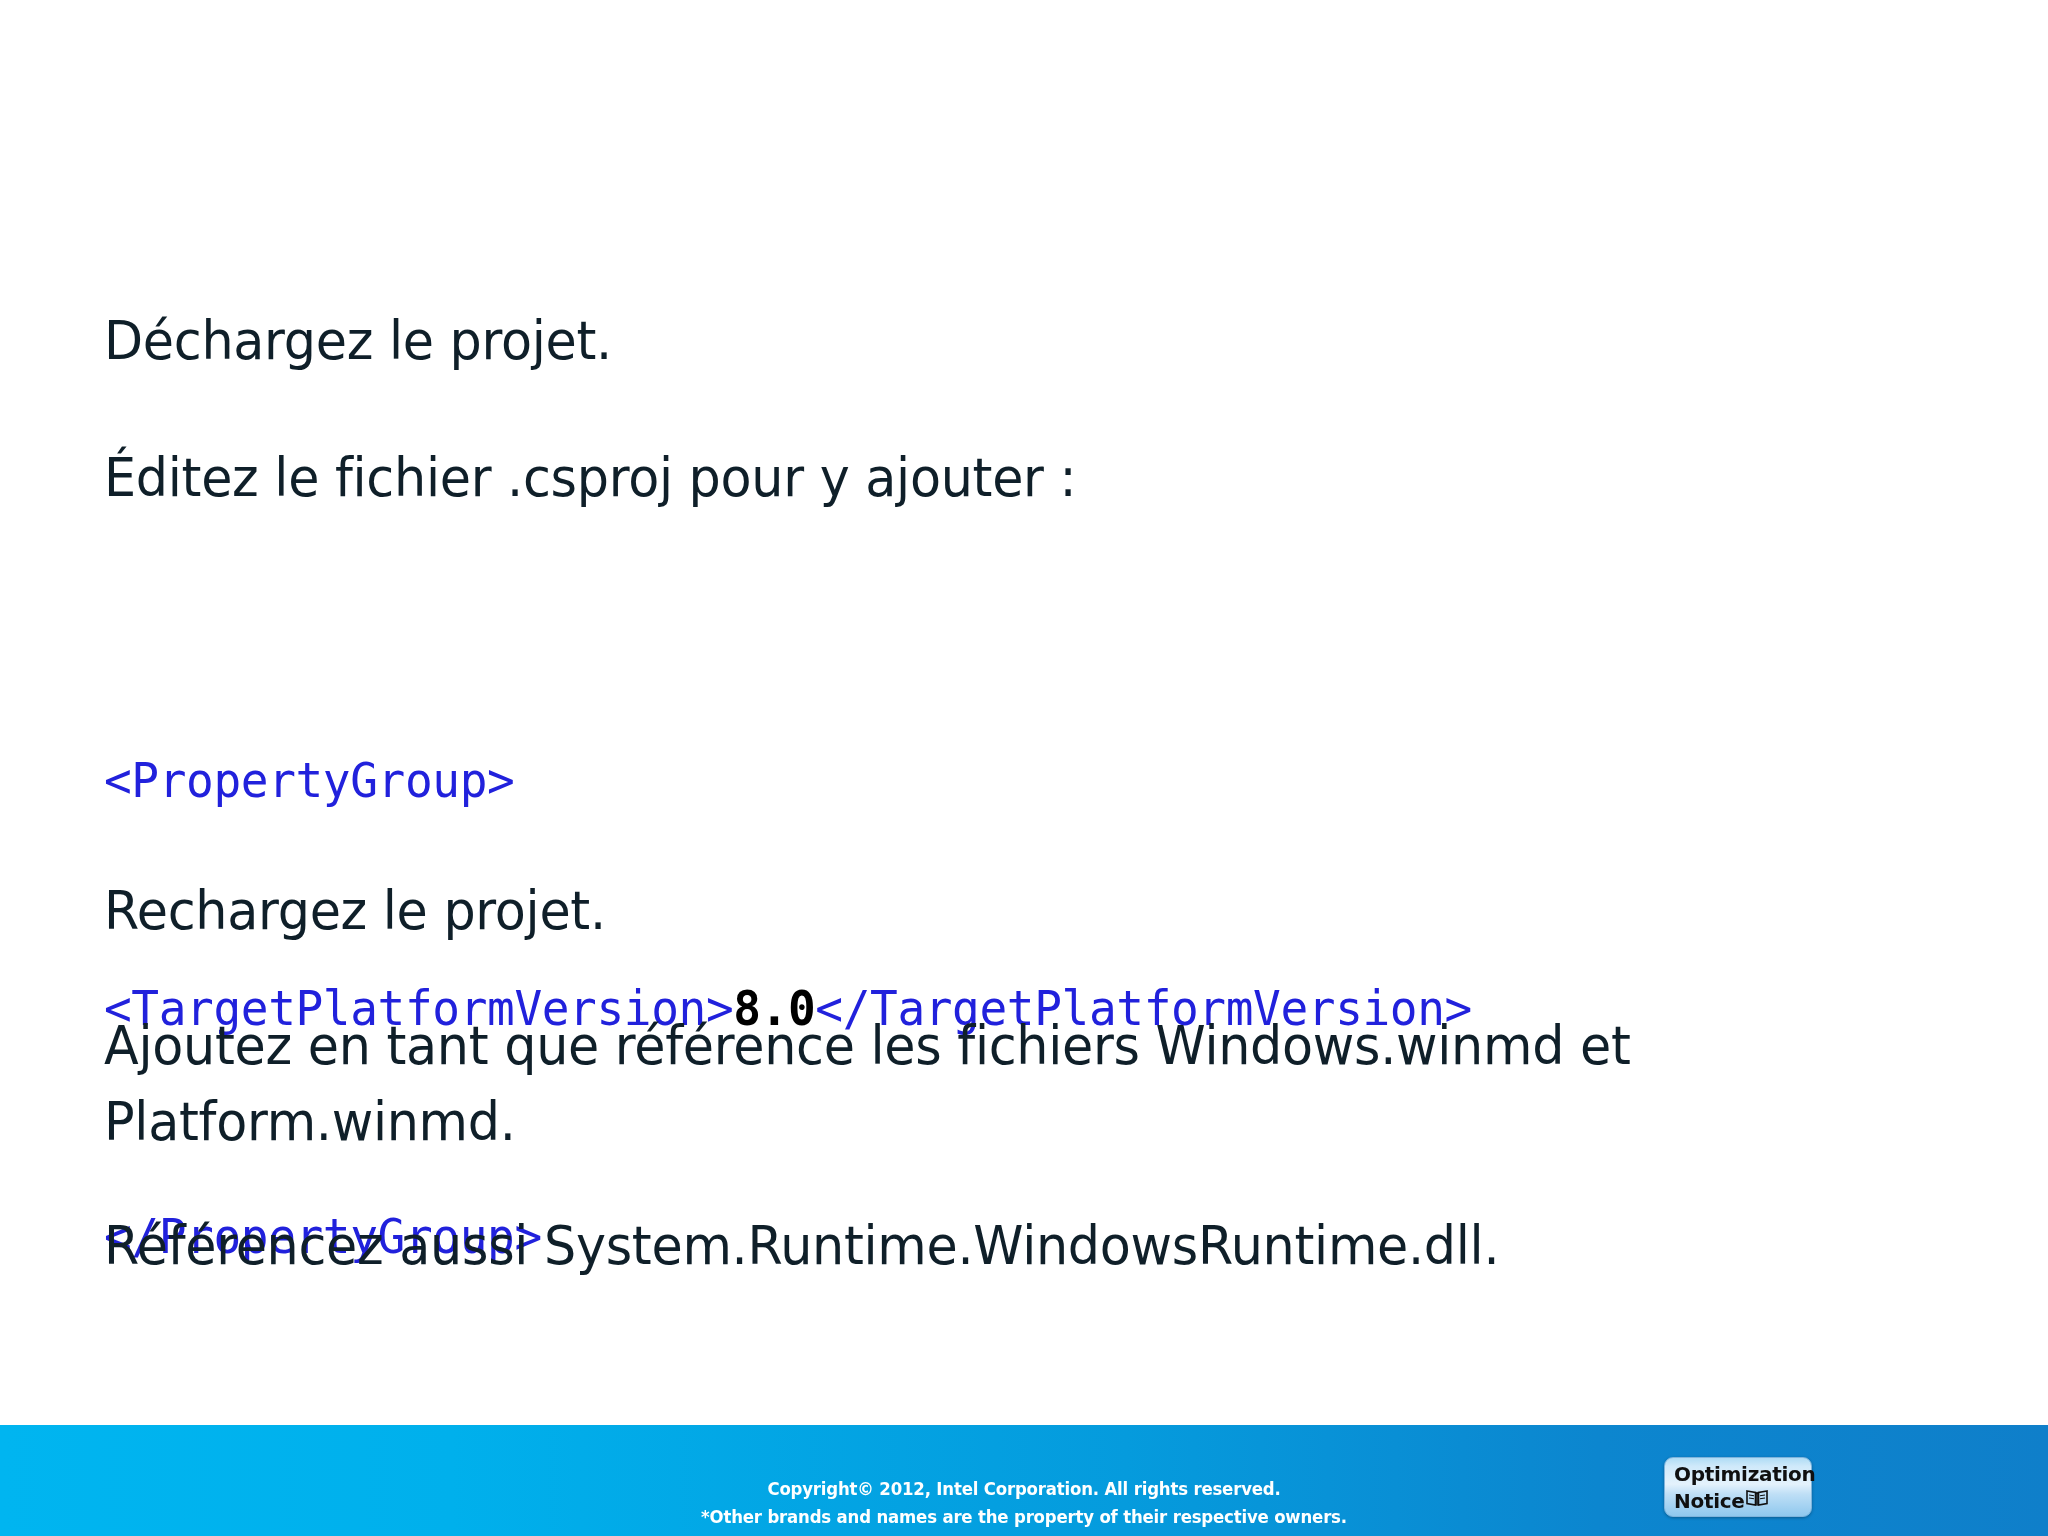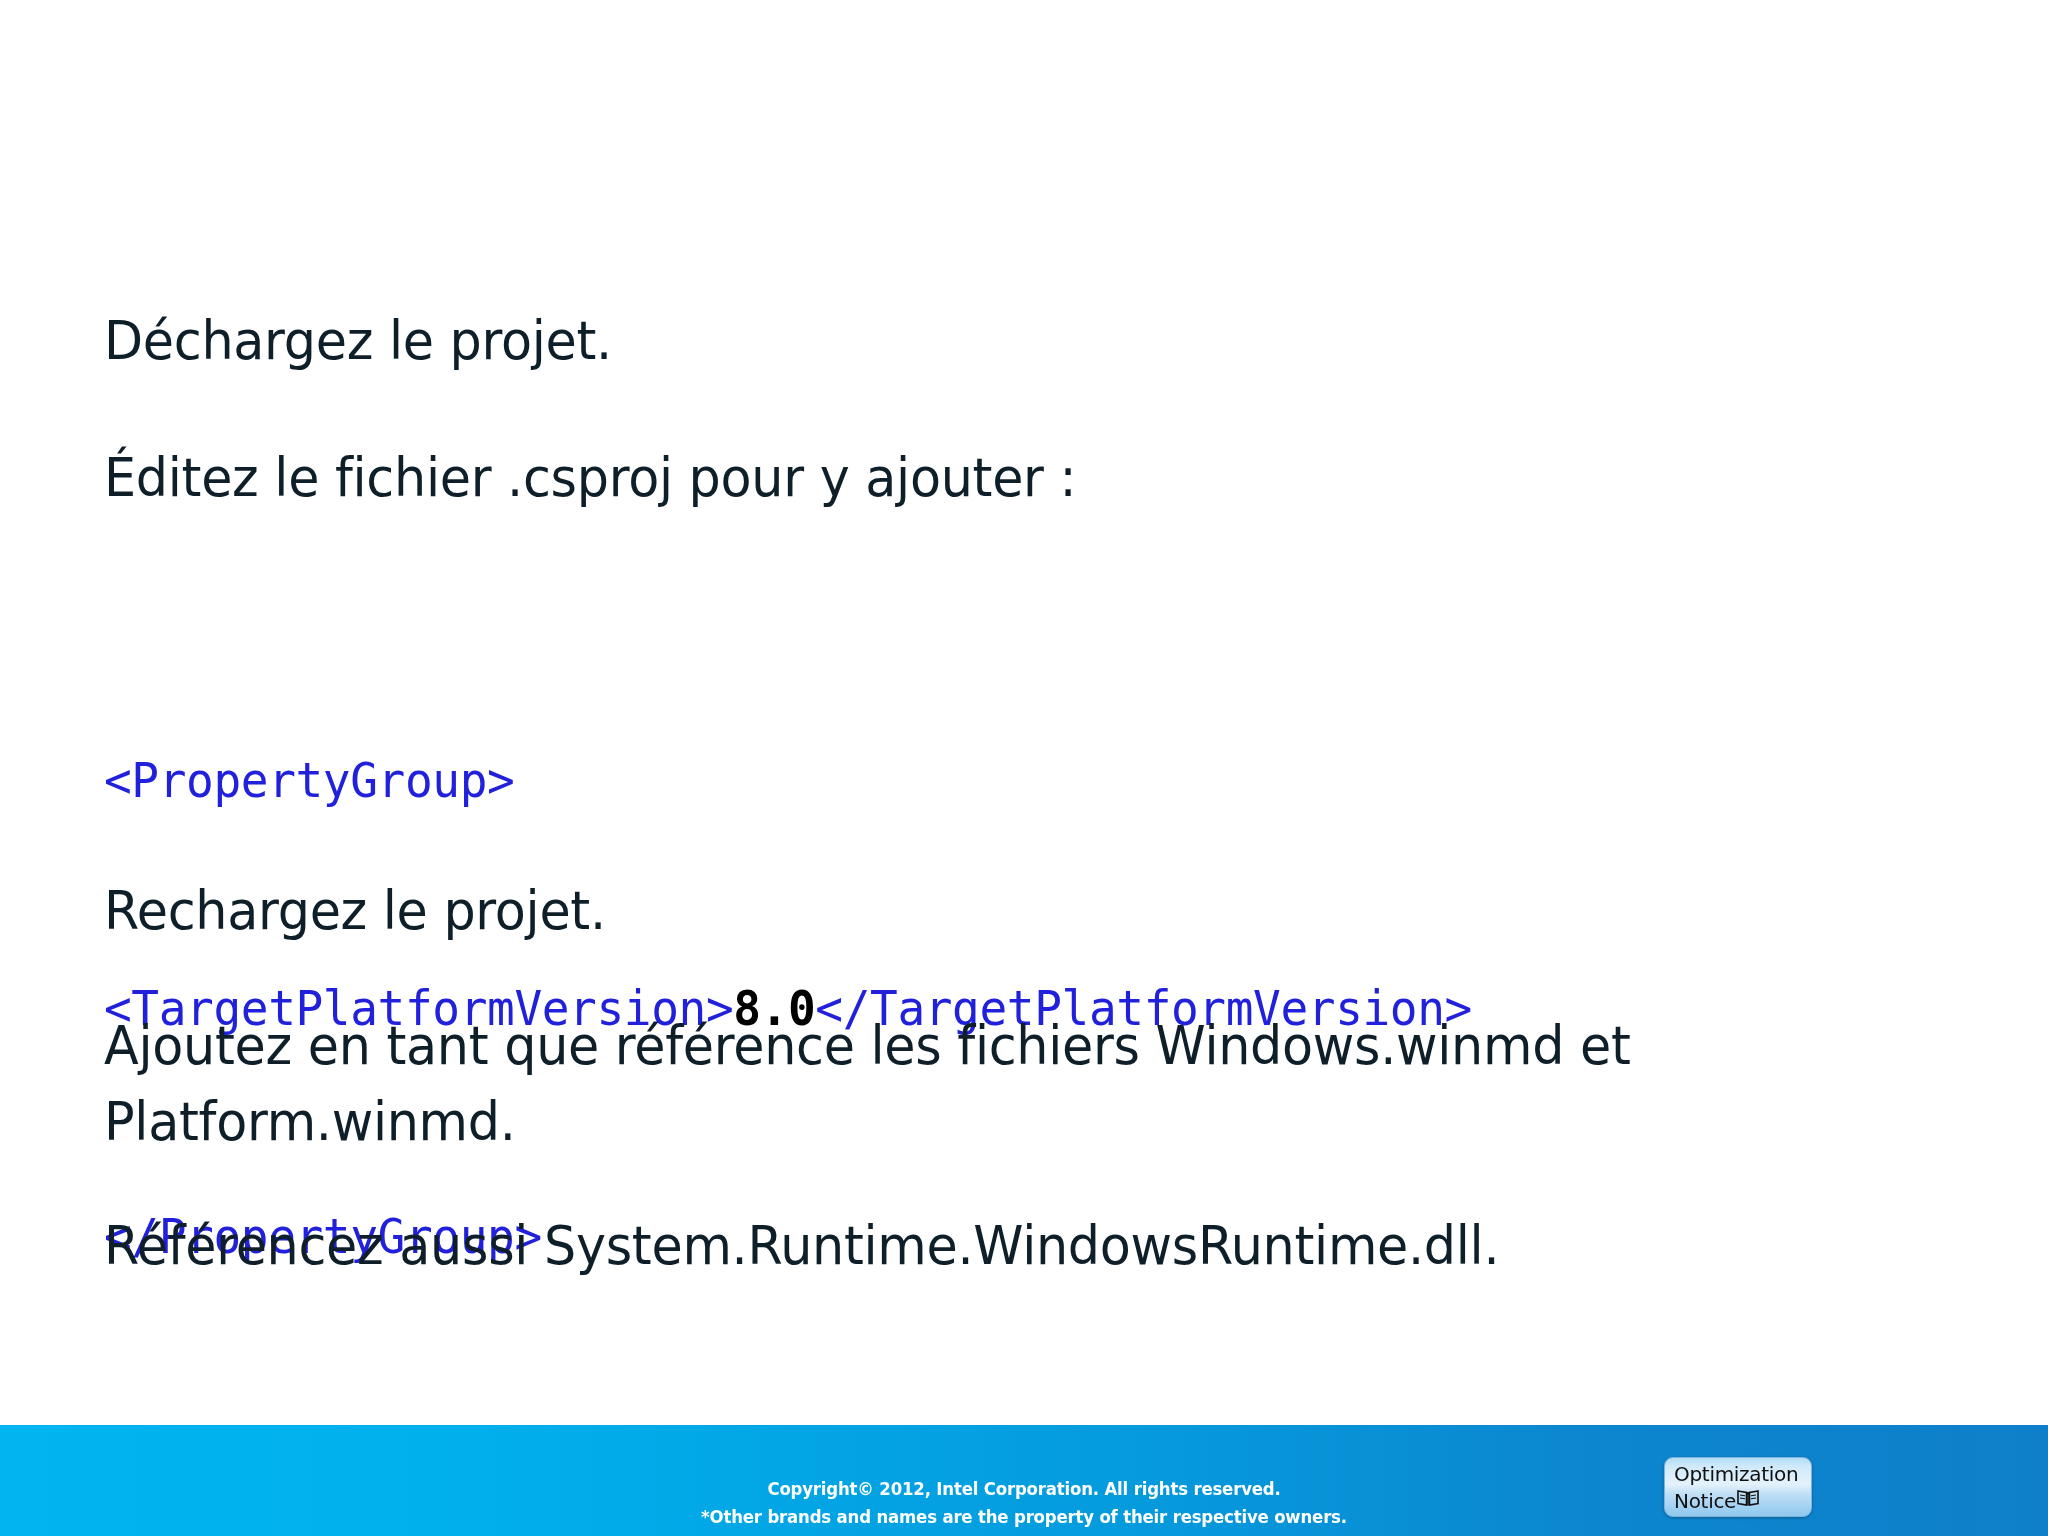--- a/index.html
+++ b/index.html
@@ -115,20 +115,21 @@
     background: linear-gradient(to bottom, #AFDCF5 0%, #CFE9FA 14%, #E4F2FC 45%, #BFDFF6 62%, #8FC8EE 100%);
     border: 1px solid #7FB4DC;
     box-shadow: 0 1px 3px rgba(0,0,0,0.30);
     color: #101010;
     font-family: "DejaVu Sans", sans-serif;
     font-size: 20px;
     line-height: 27px;
     padding: 3px 0 0 9px;
     box-sizing: border-box;
     letter-spacing: -0.3px;
+    font-weight: bold;
   }
   #opt-notice .opt-row2 {
     display: flex;
     align-items: center;
     gap: 0;
   }
   .book-icon { display: inline-block; }
 
   
   #intel-logo {

